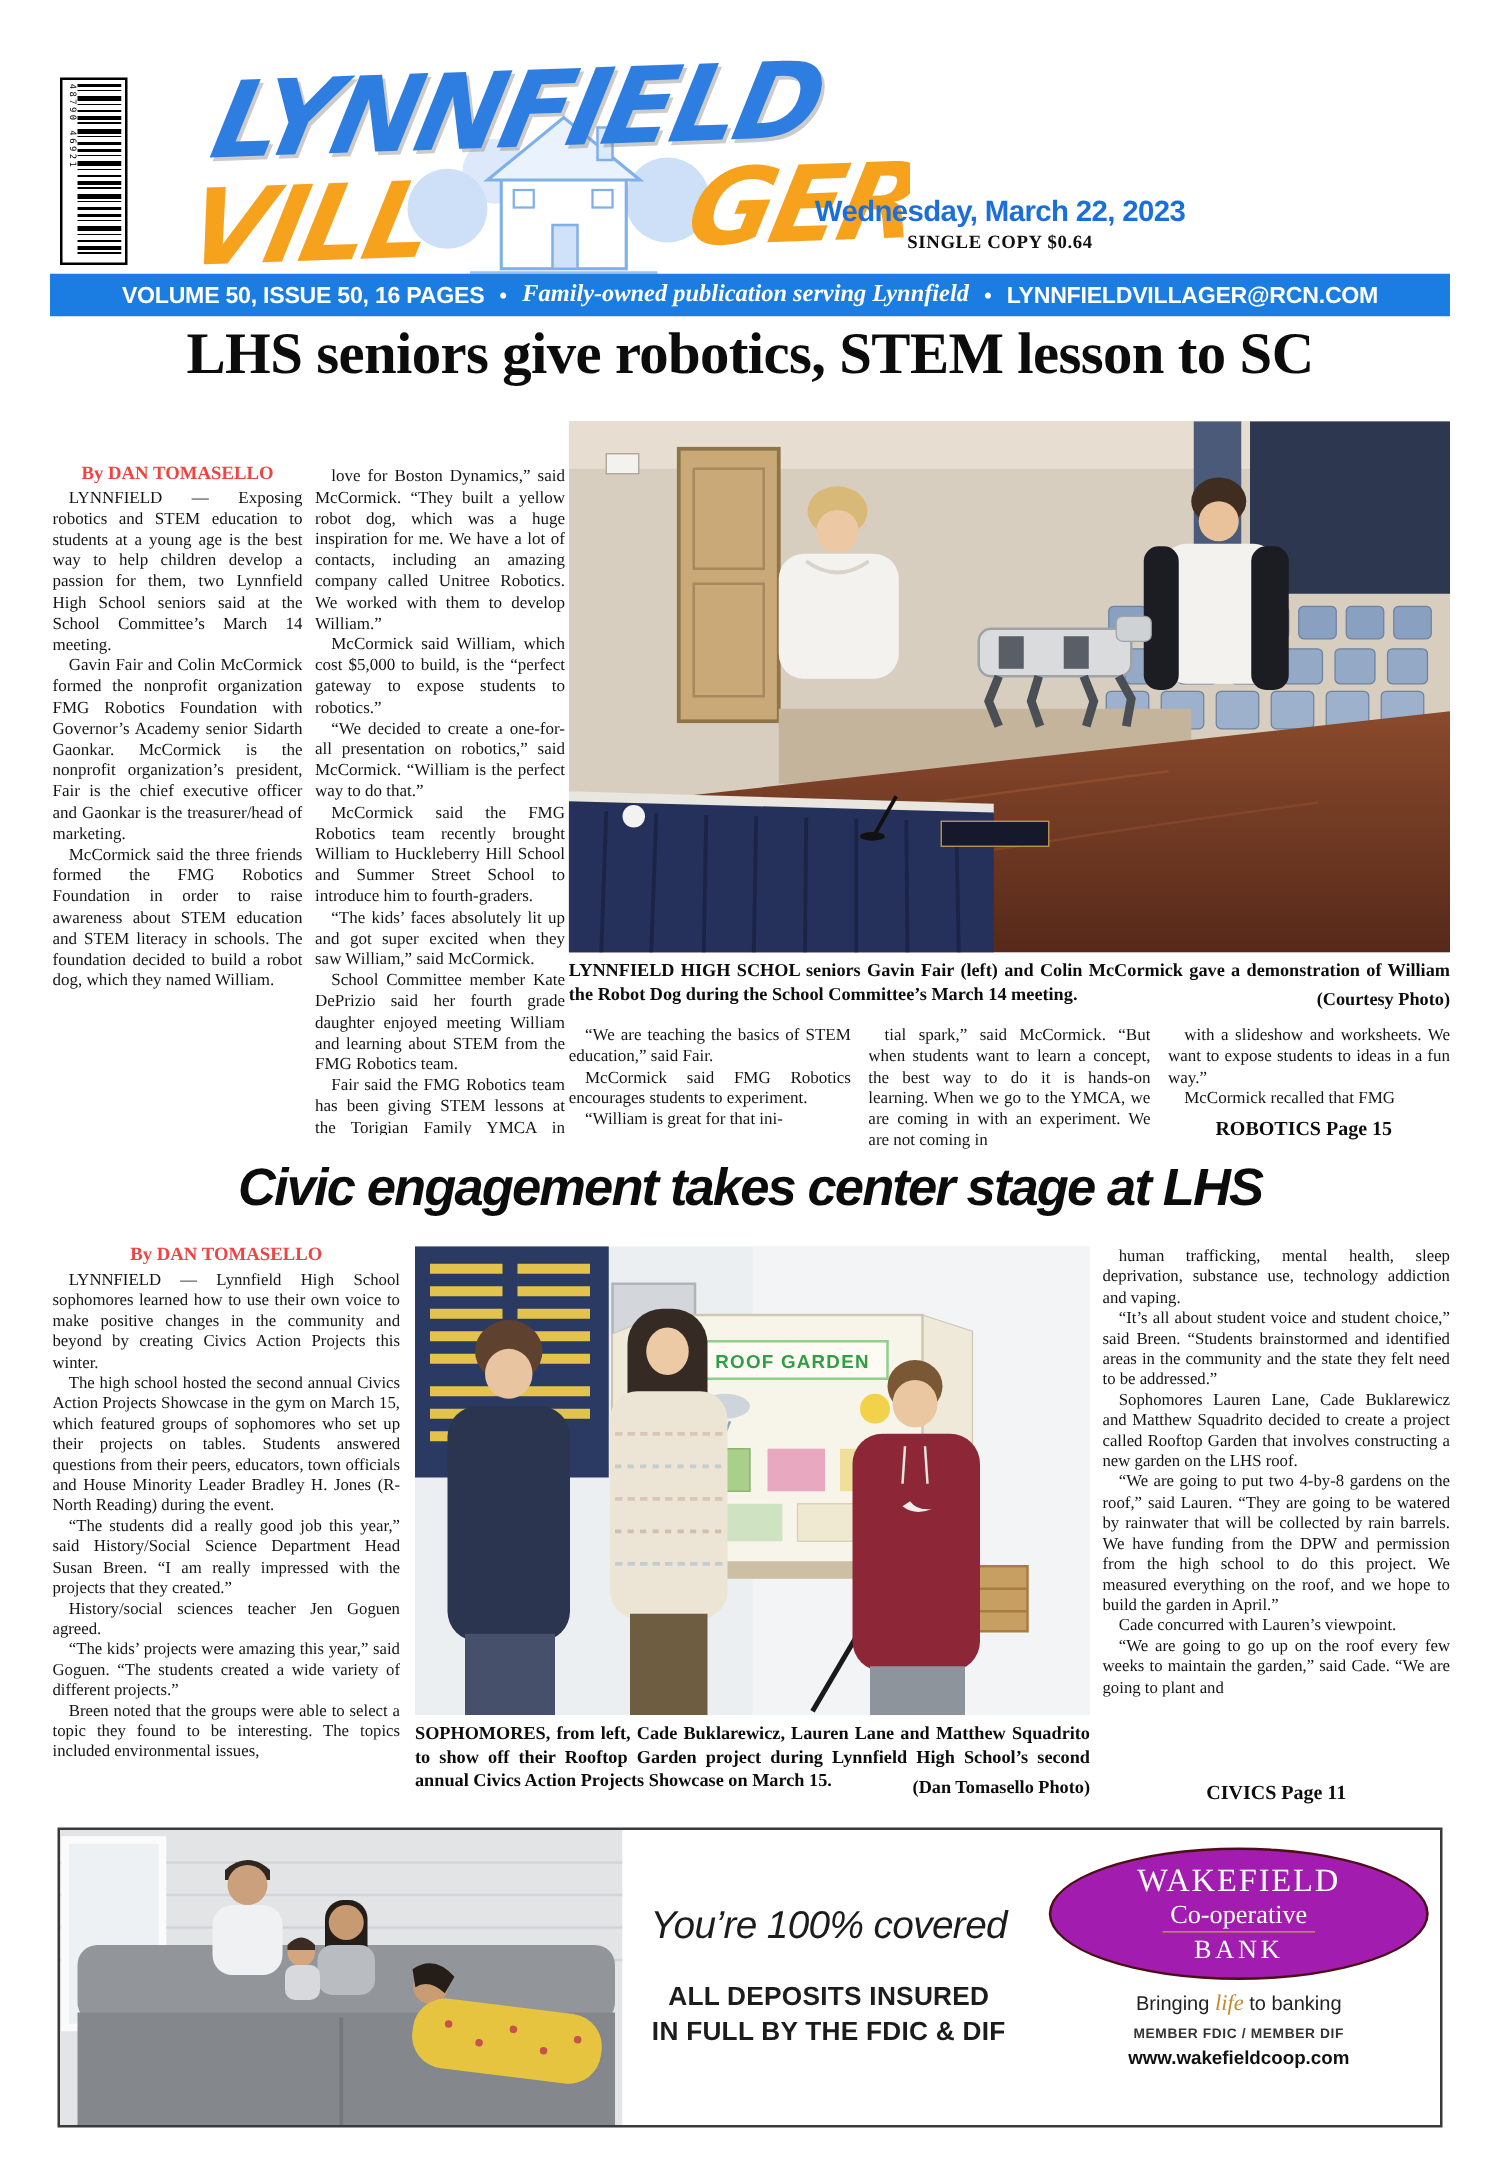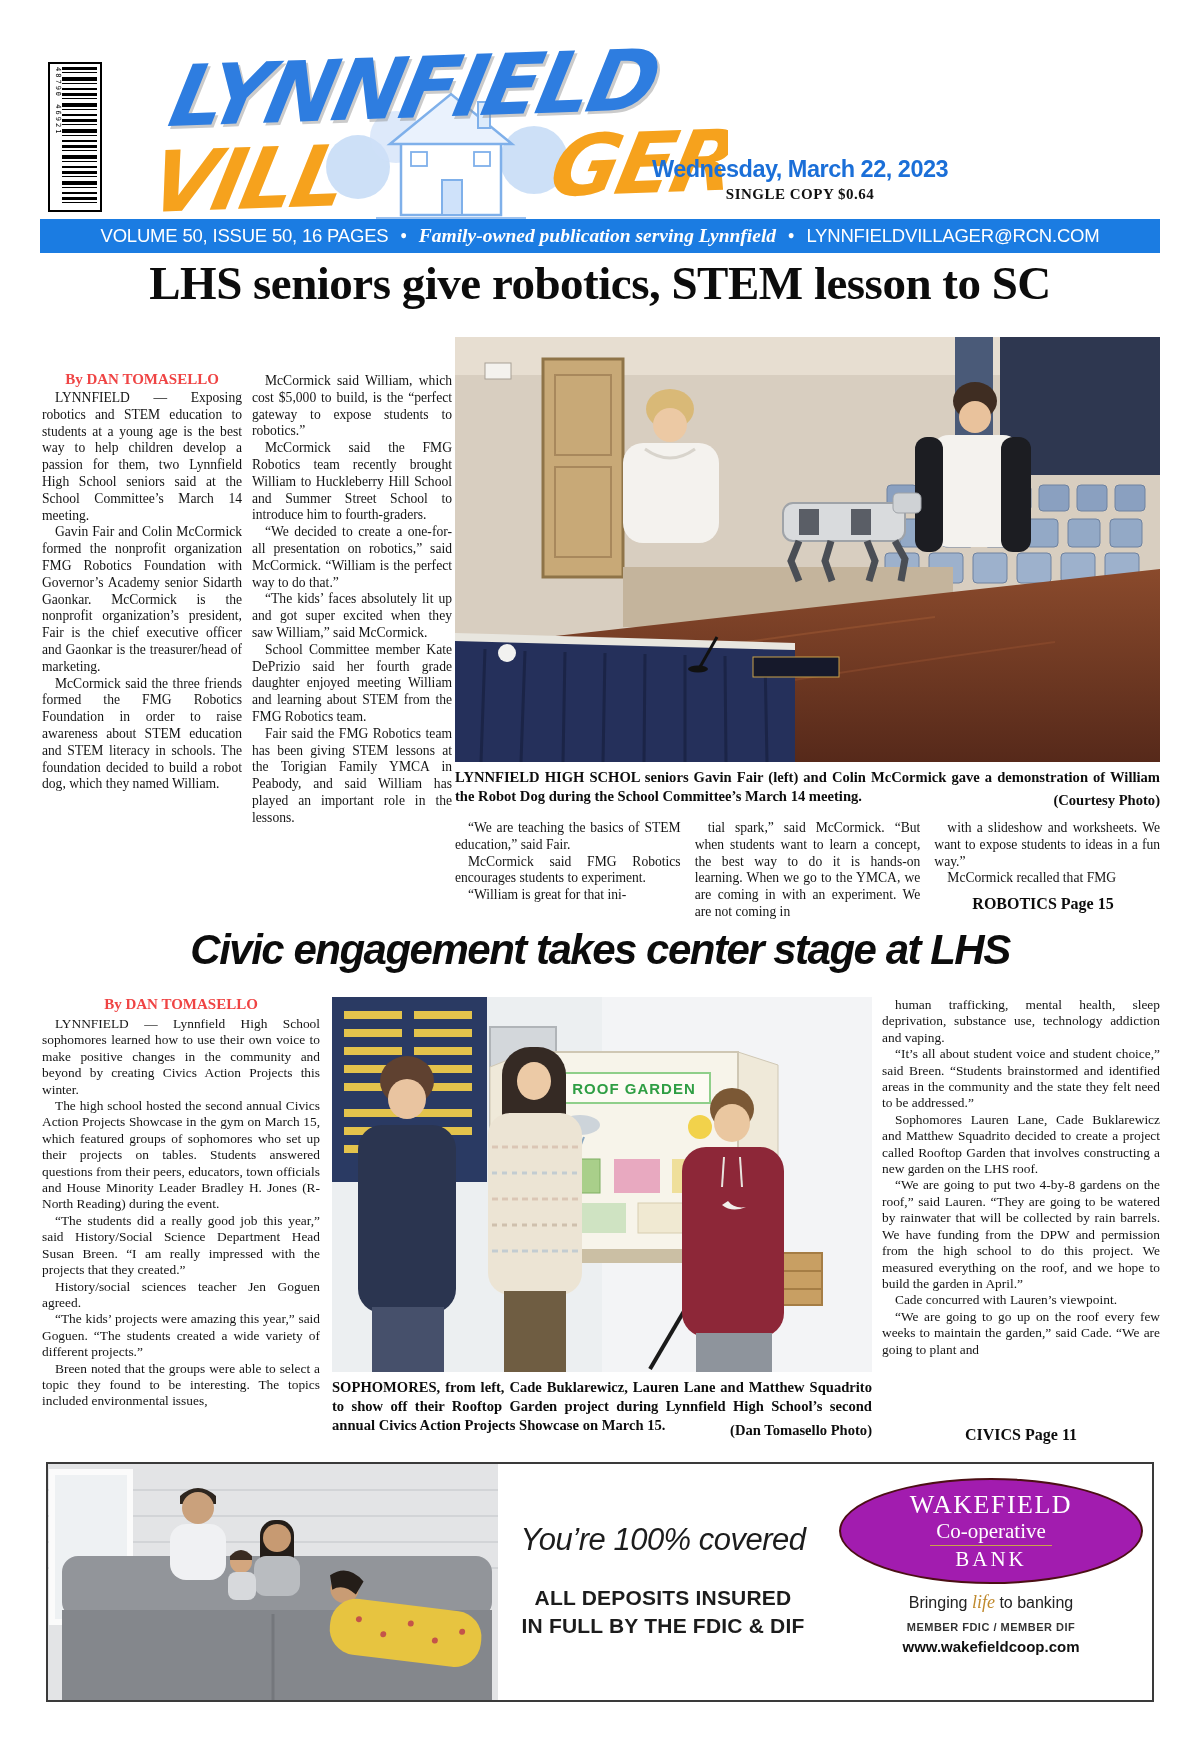--- a/index.html
+++ b/index.html
@@ -13,21 +13,21 @@
   .barcode-bars{flex:1;background:repeating-linear-gradient(to bottom,
       #000 0 3px,#fff 3px 5px,#000 5px 6px,#fff 6px 10px,#000 10px 14px,#fff 14px 16px,
       #000 16px 17px,#fff 17px 21px,#000 21px 23px,#fff 23px 26px);}
   .logo{position:absolute;left:128px;top:40px;}
   .dateblock{position:absolute;left:650px;top:156px;width:300px;text-align:center;}
   .date{font-family:"Liberation Sans",sans-serif;font-weight:bold;font-size:23.5px;
         color:#1b6fd8;letter-spacing:-0.5px;}
   .price{font-weight:bold;font-size:15px;letter-spacing:.5px;margin-top:3px;color:#101010;}
   .banner{position:absolute;left:40px;top:219px;width:1120px;height:34px;background:#1b7ce2;
           color:#fff;display:flex;align-items:center;justify-content:center;gap:12px;}
-  .b-vol,.b-email{font-family:"Liberation Sans",sans-serif;font-weight:normal;font-size:18.5px;
+  .b-vol,.b-email{font-family:"Liberation Sans",sans-serif;font-weight:bold;font-size:18.5px;
                   letter-spacing:-0.2px;}
   .b-tag{font-style:italic;font-weight:bold;font-size:19.5px;}
   .b-dot{font-size:18px;font-weight:bold;}
   
   .headline1{position:absolute;left:40px;top:256px;width:1120px;margin:0;text-align:center;
              font-family:"Liberation Serif",serif;font-weight:bold;font-size:47px;
              letter-spacing:-0.5px;color:#0c0c0c;}
   .headline2{position:absolute;left:40px;top:926px;width:1120px;margin:0;text-align:center;
              font-family:"Liberation Sans",sans-serif;font-weight:bold;font-style:italic;
              font-size:42px;letter-spacing:-1.5px;color:#0c0c0c;}
@@ -130,23 +130,24 @@
   </div>
 
   <h1 class="headline1">LHS seniors give robotics, STEM lesson to SC</h1>
   <div class="byline by1">By DAN TOMASELLO</div>
   <div class="col a1c1">
       <p class="para">LYNNFIELD — Exposing robotics and STEM education to students at a young age is the best way to help children develop a passion for them, two Lynnfield High School seniors said at the School Committee’s March 14 meeting.</p>
       <p class="para">Gavin Fair and Colin McCormick formed the nonprofit organization FMG Robotics Foundation with Governor’s Academy senior Sidarth Gaonkar. McCormick is the nonprofit organization’s president, Fair is the chief executive officer and Gaonkar is the treasurer/head of marketing.</p>
       <p class="para">McCormick said the three friends formed the FMG Robotics Foundation in order to raise awareness about STEM education and STEM literacy in schools. The foundation decided to build a robot dog, which they named William.</p>
     </div>
   <div class="col a1c2">
+      <p class="para">love for Boston Dynamics,” said McCormick. “They built a yellow robot dog, which was a huge inspiration for me. We have a lot of contacts, including an amazing company called Unitree Robotics. We worked with them to develop William.”</p>
       <p class="para">McCormick said William, which cost $5,000 to build, is the “perfect gateway to expose students to robotics.”</p>
+      <p class="para">“We decided to create a one-for-all presentation on robotics,” said McCormick. “William is the perfect way to do that.”</p>
       <p class="para">McCormick said the FMG Robotics team recently brought William to Huckleberry Hill School and Summer Street School to introduce him to fourth-graders.</p>
-      <p class="para">“We decided to create a one-for-all presentation on robotics,” said McCormick. “William is the perfect way to do that.”</p>
       <p class="para">“The kids’ faces absolutely lit up and got super excited when they saw William,” said McCormick.</p>
       <p class="para">School Committee member Kate DePrizio said her fourth grade daughter enjoyed meeting William and learning about STEM from the FMG Robotics team.</p>
       <p class="para">Fair said the FMG Robotics team has been giving STEM lessons at the Torigian Family YMCA in Peabody, and said William has played an important role in the lessons.</p>
     </div>
 
   <svg class="photo1" width="705" height="425" viewBox="0 0 705 425">
     <rect x="0" y="0" width="705" height="425" fill="#d8cec0"></rect>
     <rect x="0" y="0" width="705" height="38" fill="#e7ded1"></rect>
     <rect x="30" y="26" width="26" height="16" fill="#f4f2ee" stroke="#a8a095"></rect>
     <g>

